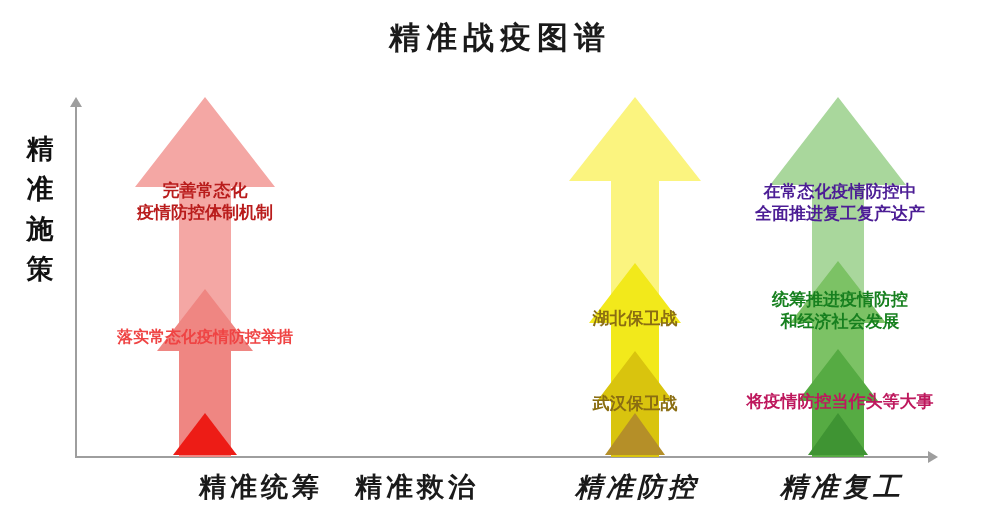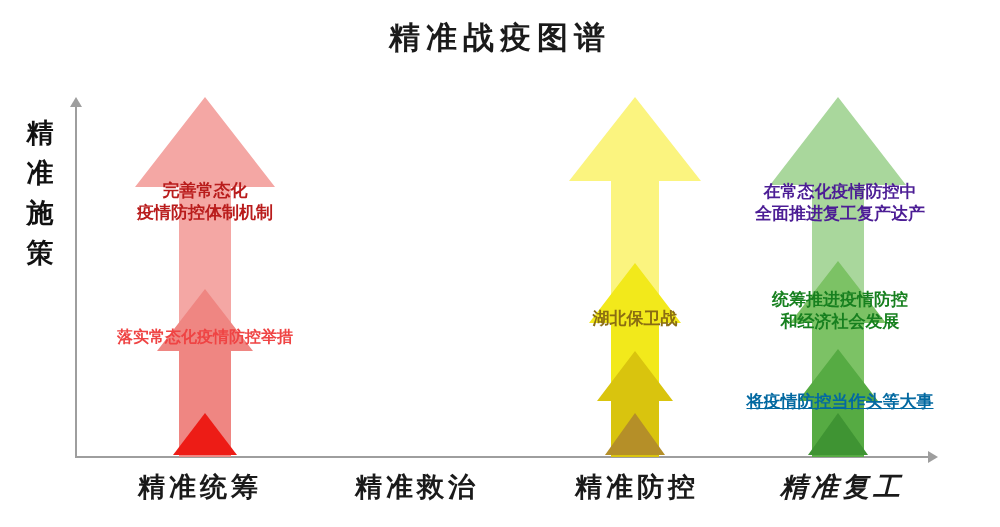--- a/index.html
+++ b/index.html
@@ -66,21 +66,21 @@
     width: 0; height: 0;
     border-top: 6px solid transparent;
     border-bottom: 6px solid transparent;
     border-left: 10px solid #9e9e9e;
   }
 
   
   .ylabel {
     position: absolute;
     left: 18px;
-    top: 104px;
+    top: 120px;
     width: 44px;
     font-family: "Liberation Serif", "DejaVu Serif", serif;
     font-size: 27px;
     font-weight: bold;
     color: #111111;
     line-height: 40px;
     text-align: center;
     word-break: break-all;
     letter-spacing: 0;
   }
@@ -133,23 +133,23 @@
     top: 460px;
     width: 220px;
     text-align: center;
     font-family: "Liberation Serif", "DejaVu Serif", serif;
     font-size: 27px;
     font-weight: bold;
     color: #1a1a1a;
     letter-spacing: 4px;
     text-indent: 4px;
   }
-  .xl-0 { left: 88px; }
+  .xl-0 { left: 103px; text-align: right; }
   .xl-1 { left: 305px; }
-  .xl-2 { left: 525px; }
+  .xl-2 { left: 525px; font-style: italic; }
   .xl-3 { left: 730px; font-style: italic; }
 </style>
 </head>
 <body>
 
 <div id="canvas">
 
   <div class="title">精准战疫图谱</div>
 
   <div class="axis-y"></div>
@@ -176,36 +176,37 @@
   <div class="col col-2">
     <div class="arrow-stack">
       <svg viewBox="0 0 220 362" preserveAspectRatio="none">
         <polygon points="110,2 176,86 134,86 134,362 86,362 86,86 44,86" fill="#fbf47f"></polygon>
         <polygon points="110,168 156,228 134,228 134,362 86,362 86,228 64,228" fill="#f2e91b"></polygon>
         <polygon points="110,256 148,306 134,306 134,362 86,362 86,306 72,306" fill="#d9c40e"></polygon>
         <polygon points="110,318 140,360 80,360" fill="#b58f28"></polygon>
       </svg>
     </div>
     <div class="atext t1" style="top:213px;color:#8a6d12;">湖北保卫战</div>
+    <div class="atext t1" style="top:298px;color:#8a6d12;">武汉保卫战</div>
   </div>
 
   <div class="col col-3">
     <div class="arrow-stack">
       <svg viewBox="0 0 220 362" preserveAspectRatio="none">
         <polygon points="108,2 176,90 134,90 134,362 82,362 82,90 40,90" fill="#a9d79c"></polygon>
         <polygon points="108,166 156,228 134,228 134,362 82,362 82,228 60,228" fill="#7cc265"></polygon>
         <polygon points="108,254 148,306 134,306 134,362 82,362 82,306 68,306" fill="#56ab43"></polygon>
         <polygon points="108,318 138,360 78,360" fill="#3f9433"></polygon>
       </svg>
     </div>
     <div class="atext t1" style="top:86px;color:#4c1d95;">在常态化疫情防控中
 全面推进复工复产达产</div>
     <div class="atext t1" style="top:194px;color:#17801f;">统筹推进疫情防控
 和经济社会发展</div>
-    <div class="atext t1" style="top:296px;color:#0369a1;text-decoration:underline;">将疫情防控当作头等大事</div>
+    <div class="atext t1" style="top:296px;color:#be185d;">将疫情防控当作头等大事</div>
   </div>
 
   <div class="xlabel xl-0">精准统筹</div>
   <div class="xlabel xl-1">精准救治</div>
   <div class="xlabel xl-2">精准防控</div>
   <div class="xlabel xl-3">精准复工</div>
 
 </div>
 
 </body></html>

